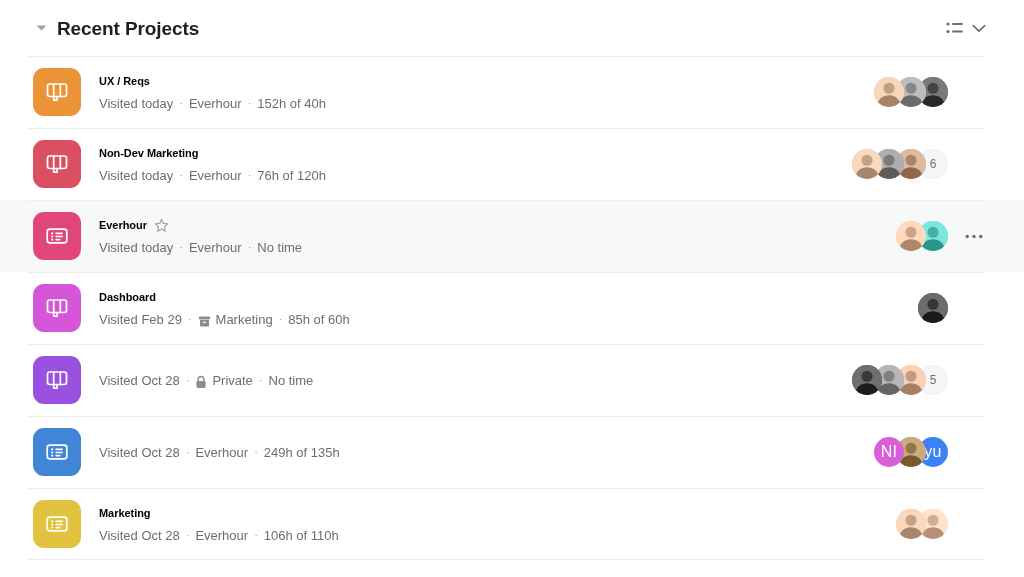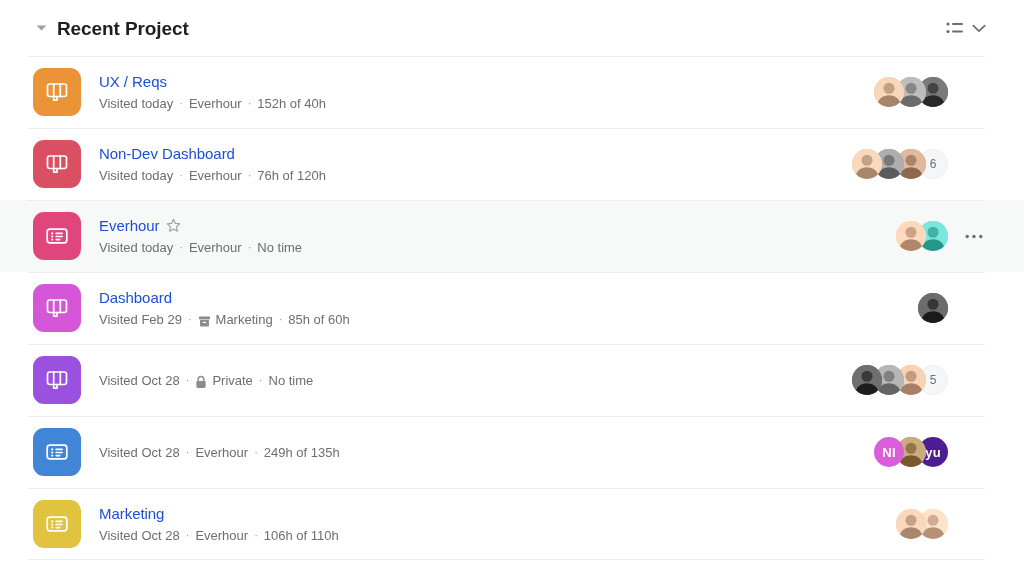--- a/index.html
+++ b/index.html
@@ -125,23 +125,23 @@
   }
 
   .project-name-line {
     display: flex;
     align-items: center;
     gap: 7px;
     margin-bottom: 4px;
   }
 
   .project-name {
-    font-size: 15px;
-    font-weight: 400;
-    color: #1d4ed8;
+    font-size: 11px;
+    font-weight: 700;
+    color: #000000;
     letter-spacing: -0.05px;
     line-height: 19px;
     white-space: nowrap;
   }
 
   .star-icon {
     display: flex;
     align-items: center;
     color: #9ca0a3;
     cursor: pointer;
@@ -186,22 +186,22 @@
   .avatar {
     width: 30px;
     height: 30px;
     border-radius: 50%;
     overflow: hidden;
     position: relative;
     flex: 0 0 auto;
     display: flex;
     align-items: center;
     justify-content: center;
-    font-size: 13px;
-    font-weight: 700;
+    font-size: 16px;
+    font-weight: 400;
     color: #ffffff;
     letter-spacing: 0.2px;
   }
   .avatar + .avatar { margin-left: -8px; }
   .avatar svg { position: absolute; inset: 0; width: 100%; height: 100%; }
 
   .avatar-count {
     width: 30px;
     height: 30px;
     border-radius: 50%;
@@ -233,21 +233,21 @@
 <body>
 
 <div class="app">
 
   <div class="section-header">
     <span class="disclosure">
       <svg width="11" height="8" viewBox="0 0 11 8" aria-hidden="true">
         <path d="M0.6 1.4 L5.5 6.6 L10.4 1.4 Z" fill="#9ca0a3"></path>
       </svg>
     </span>
-    <span class="section-title">Recent Project</span>
+    <span class="section-title">Recent Projects</span>
 
     <span class="header-spacer"></span>
 
     <div class="header-actions">
       <span class="icon-btn">
         <svg width="17" height="14" viewBox="0 0 17 14" aria-hidden="true">
           <circle cx="2" cy="3" r="1.6" fill="#6d6e6f"></circle>
           <circle cx="2" cy="10.5" r="1.6" fill="#6d6e6f"></circle>
           <rect x="6" y="2" width="11" height="2" rx="1" fill="#6d6e6f"></rect>
           <rect x="6" y="9.5" width="11" height="2" rx="1" fill="#6d6e6f"></rect>
@@ -322,21 +322,21 @@
         <div class="project-icon" style="background: rgb(219, 79, 98);">
           <svg width="26" height="26" viewBox="0 0 26 26" aria-hidden="true">
     <rect x="3.5" y="5" width="19" height="12.5" rx="2.2" fill="none" stroke="#ffffff" stroke-width="1.7"></rect>
     <path d="M9.7 5 L9.7 21.2" stroke="#ffffff" stroke-width="1.7" stroke-linecap="round"></path>
     <path d="M16.3 5 L16.3 17.5" stroke="#ffffff" stroke-width="1.7" stroke-linecap="round"></path>
     <path d="M9.7 21.2 L13 21.2 L13 17.5" stroke="#ffffff" stroke-width="1.7" fill="none" stroke-linejoin="round" stroke-linecap="round"></path>
   </svg>
         </div>
         <div class="project-text">
           <div class="project-name-line">
-            <span class="project-name">Non-Dev Dashboard</span>
+            <span class="project-name">Non-Dev Marketing</span>
           </div>
           <div class="project-meta">
             <span class="meta-text">Visited today</span>
             <span class="meta-dot">·</span>
             <span class="meta-badge">
               <span>Everhour</span>
             </span>
             <span class="meta-dot">·</span>
             <span class="meta-text">76h of 120h</span>
           </div>
@@ -567,21 +567,21 @@
         <div class="project-right">
           <div class="avatar-stack">
             <div class="avatar" style="z-index: 20; background: rgb(217, 95, 217);">NI</div>
             <div class="avatar" style="z-index: 19; background: rgb(188, 157, 113);">
               <svg viewBox="0 0 40 40" preserveAspectRatio="xMidYMid slice" aria-hidden="true">
     <rect width="40" height="40" class="pa-bg" fill="#caab7f"></rect>
     <circle cx="20" cy="15" r="7.4" class="pa-head" fill="#947549"></circle>
     <path d="M4 40 C5 28.5 12 24.2 20 24.2 C28 24.2 35 28.5 36 40 Z" class="pa-body" fill="#78592d"></path>
   </svg>
             </div>
-            <div class="avatar" style="z-index: 18; background: #4c1d95;">yu</div>
+            <div class="avatar" style="z-index: 18; background: #3b82f6;">yu</div>
           </div>
           <div class="row-menu is-hidden">
             <svg width="18" height="5" viewBox="0 0 18 5" aria-hidden="true">
     <circle cx="2.2" cy="2.5" r="1.7" fill="#6d6e6f"></circle>
     <circle cx="9" cy="2.5" r="1.7" fill="#6d6e6f"></circle>
     <circle cx="15.8" cy="2.5" r="1.7" fill="#6d6e6f"></circle>
   </svg>
           </div>
         </div>
       </div>

